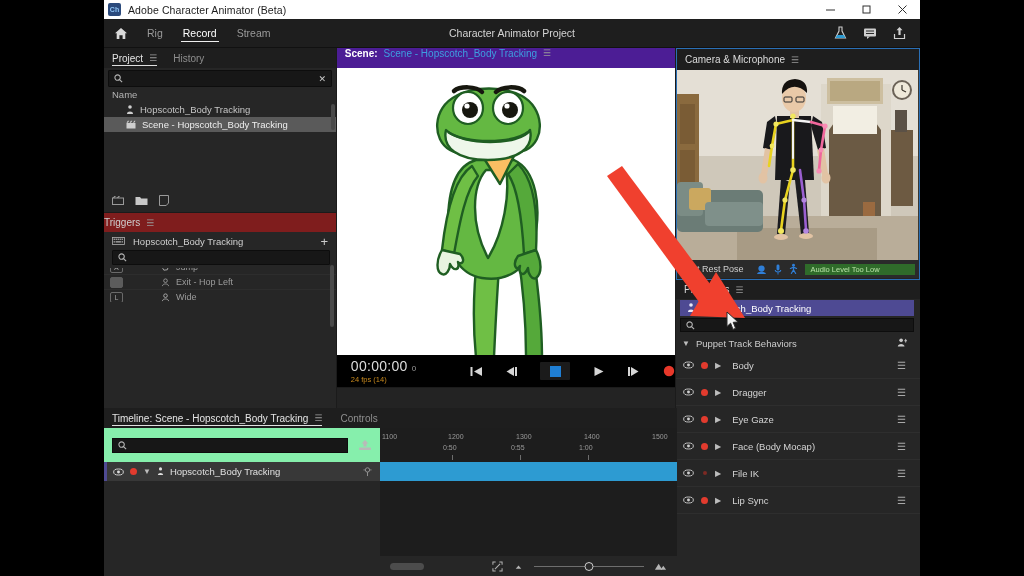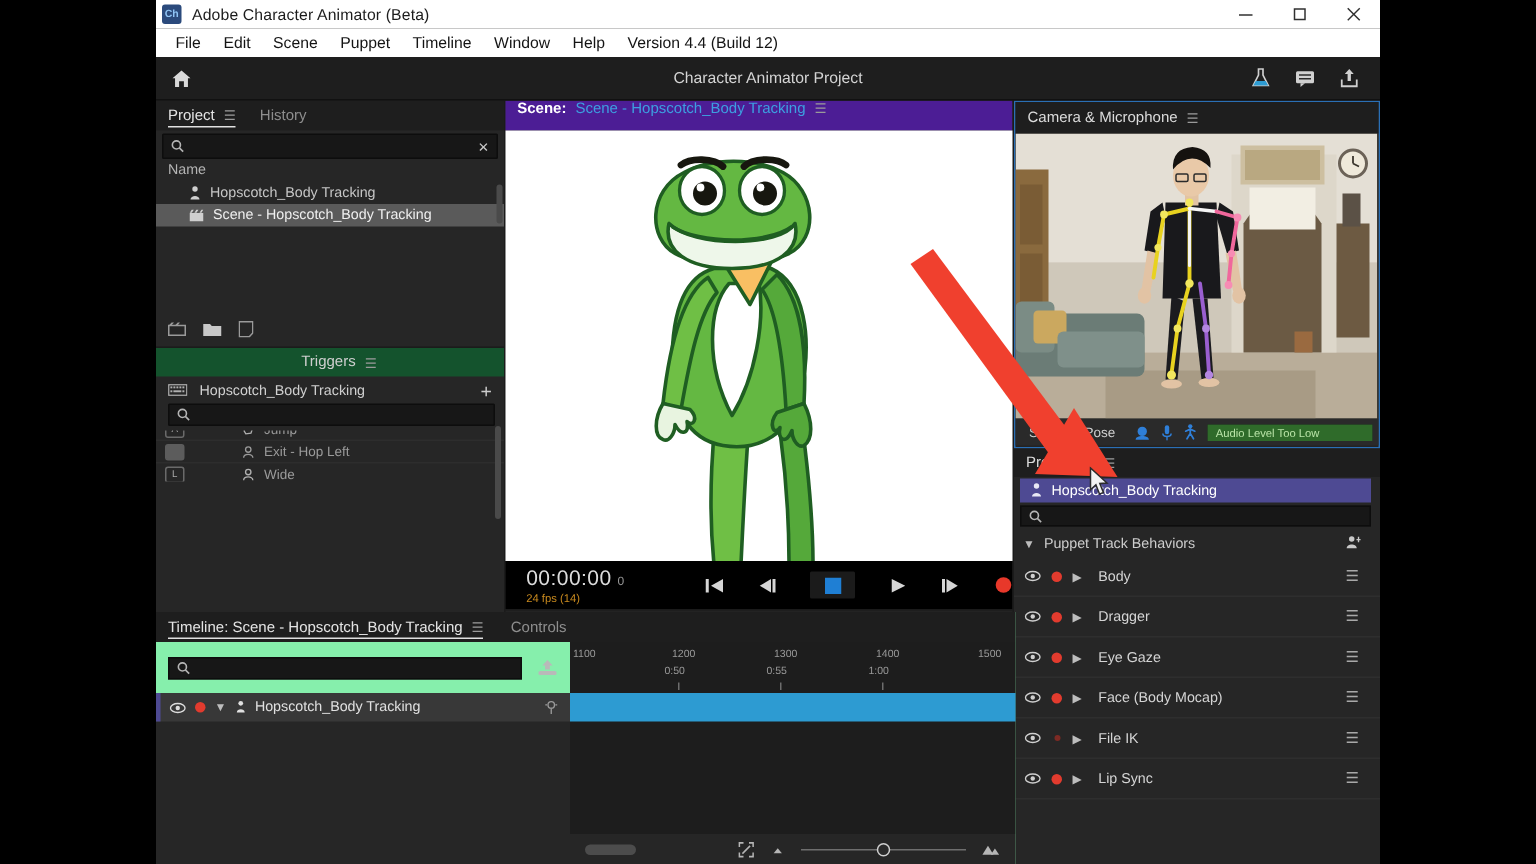--- a/index.html
+++ b/index.html
@@ -95,21 +95,21 @@
   .proj-head { height: 15px; font-size: 9.5px; color: #b4b4b4; padding: 2px 0 0 8px; }
   .proj-list { flex: 1 1 auto; overflow: hidden; position: relative; }
   .proj-row {
     height: 15px; display: flex; align-items: center; gap: 6px; padding-left: 22px;
     font-size: 9.5px; color: #c6c6c6;
   }
   .proj-row.selected { background: #5a5a5a; color: #efefef; }
   .proj-foot { height: 24px; display: flex; align-items: center; gap: 11px; padding-left: 8px; }
 
   
-  .trig-title { height: 19px; display:flex; align-items:center; padding-left:12px; font-size: 10px; color:#cfcfcf; background:#14532d;justify-content:center;}
+  .trig-title { height: 19px; display:flex; align-items:center; padding-left:0; font-size: 10px; color:#cfcfcf; background:#7f1d1d;}
   .trig-sub { height: 18px; display: flex; align-items: center; padding: 0 6px 0 8px; gap: 8px; font-size: 9.5px; color: #d0d0d0; }
   .trig-plus { margin-left: auto; font-size: 13px; color: #ccc; line-height: 1; padding-right: 2px; }
   .trig-body { flex: 1 1 auto; position: relative; overflow: hidden; }
   .trig-rows { position: relative; margin-top: 2px; }
   .trig-row {
     height: 15px; display: flex; align-items: center; gap: 8px; padding-left: 6px;
     font-size: 9px; color: #9b9b9b; border-bottom: 1px solid #2d2d2d;
   }
   .keycap {
     width: 13px; height: 11px; border: 1px solid #6a6a6a; border-radius: 2px;
@@ -246,36 +246,31 @@
         </div>
         <div class="wc">
           <svg width="11" height="11" viewBox="0 0 11 11">
               <line x1="1.5" y1="1.5" x2="9.5" y2="9.5" stroke="#303030" stroke-width="1"></line>
               <line x1="9.5" y1="1.5" x2="1.5" y2="9.5" stroke="#303030" stroke-width="1"></line>
             </svg>
         </div>
       </div>
     </div>
 
-    <div class="menubar">
-      <div class="menu-item">File</div>
-      <div class="menu-item">Edit</div>
-      <div class="menu-item">Scene</div>
-      <div class="menu-item">Puppet</div>
-      <div class="menu-item">Timeline</div>
-      <div class="menu-item">Window</div>
-      <div class="menu-item">Help</div>
-      <div class="version-label">Version 4.4 (Build 12)</div>
-    </div>
 
     <div class="workbar">
       <div class="home-btn">
         <svg width="14" height="13" viewBox="0 0 14 13">
             <path d="M7 1 L13 6.2 H11.3 V12 H8.6 V8.2 H5.4 V12 H2.7 V6.2 H1 Z" fill="#d9d9d9"></path>
           </svg>
+      </div>
+      <div class="ws-tabs">
+        <div class="ws-tab">Rig</div>
+        <div class="ws-tab active">Record</div>
+        <div class="ws-tab">Stream</div>
       </div>
       <div class="ws-title">Character Animator Project</div>
       <div class="ws-right">
         <span>
           <svg width="13" height="14" viewBox="0 0 13 14">
               <path d="M5 1 V5 L1.5 12 H11.5 L8 5 V1 Z" fill="none" stroke="#d0d0d0" stroke-width="1.1"></path>
               <path d="M3.2 9 H9.8 L11.5 12 H1.5 Z" fill="#2d9bd2"></path>
             </svg>
         </span>
         <span>

